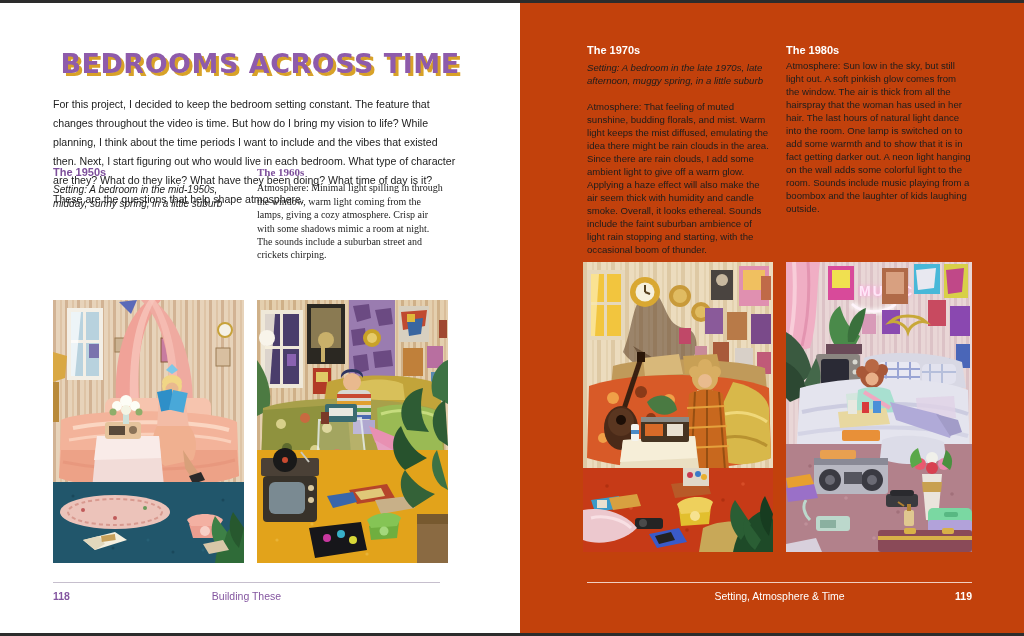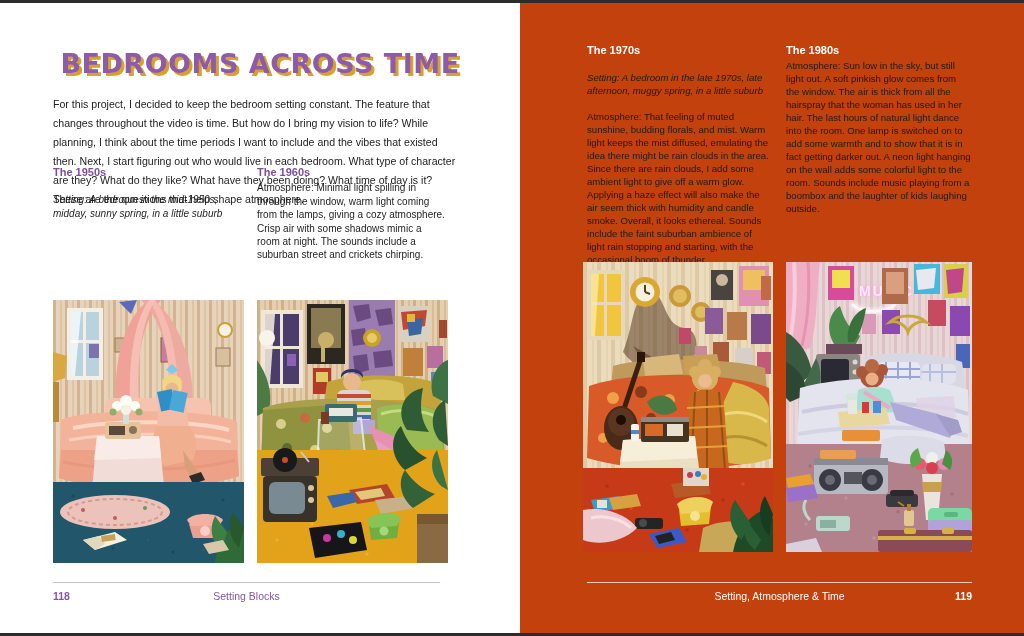--- a/index.html
+++ b/index.html
@@ -19,24 +19,24 @@
     font-size:27px;font-weight:800;letter-spacing:.5px;color:#8e5bab;
     text-shadow:3px 3px 0 #d8a228;font-family:"DejaVu Sans","Liberation Sans",sans-serif;
   }
   .intro{
     position:absolute;left:53px;top:95px;width:408px;
     font-size:10.6px;line-height:19px;color:#222;
   }
   .col{position:absolute;width:188px;font-size:10px;line-height:13.4px;color:#1d1d1d;}
   .col .hd{font-size:11px;font-weight:bold;color:#7d4f9b;margin:0 0 2px 0;}
   .page-right .col .hd{color:#ffffff;}
-  .col .setting{font-style:italic;margin:14px 0 13px 0;}
+  .col .setting{font-style:italic;margin:4px 0 13px 0;}
   .col .atmo{margin:0;}
   .pl-col1{left:53px;top:166px;width:186px;}
-  .pl-col2{left:257px;top:166px;width:190px;}
+  .pl-col2{left:257px;top:166px;width:190px;font-family:Liberation Serif, serif;}
   .pr-col1{left:67px;top:44px;font-size:9.6px;line-height:13px;width:184px;}
   .pr-col2{left:266px;top:44px;font-size:9.6px;line-height:13px;width:186px;}
 
   .photo{position:absolute;overflow:hidden;background:#ccc;}
   .photo svg{display:block;}
   .ph-1950{left:53px;top:300px;width:191px;height:263px;}
   .ph-1960{left:257px;top:300px;width:191px;height:263px;}
   .ph-1970{left:63px;top:262px;width:190px;height:290px;}
   .ph-1980{left:266px;top:262px;width:186px;height:290px;}
 
@@ -315,21 +315,21 @@
           <path d="M148,170 C134,158 132,138 144,126 C150,142 158,152 170,158 Z" fill="#27522d"></path>
           <path d="M182,140 C172,126 174,108 188,100 L191,146 Z" fill="#2e5c34"></path>
           <path d="M156,208 C144,198 140,182 148,170 C156,182 166,190 178,194 Z" fill="#346238"></path>
           <path d="M184,186 C174,176 172,160 180,150 L191,190 Z" fill="#3d7244"></path>
         </g>
       </svg>
     </div>
 
     <div class="rule pl-rule"></div>
     <div class="folio pl-folio-num">118</div>
-    <div class="folio pl-folio-label">Setting Blocks</div>
+    <div class="folio pl-folio-label">Building These</div>
   </div>
 
   <div class="page page-right">
     <div class="col pr-col1">
       <p class="hd">The 1970s</p>
       <p class="setting">Setting: A bedroom in the late 1970s, late afternoon, muggy spring, in a little suburb</p>
       <p class="atmo">Atmosphere: That feeling of muted sunshine, budding florals, and mist. Warm light keeps the mist diffused, emulating the idea there might be rain clouds in the area. Since there are rain clouds, I add some ambient light to give off a warm glow. Applying a haze effect will also make the air seem thick with humidity and candle smoke. Overall, it looks ethereal. Sounds include the faint suburban ambience of light rain stopping and starting, with the occasional boom of thunder.</p>
     </div>
 
     <div class="col pr-col2">

